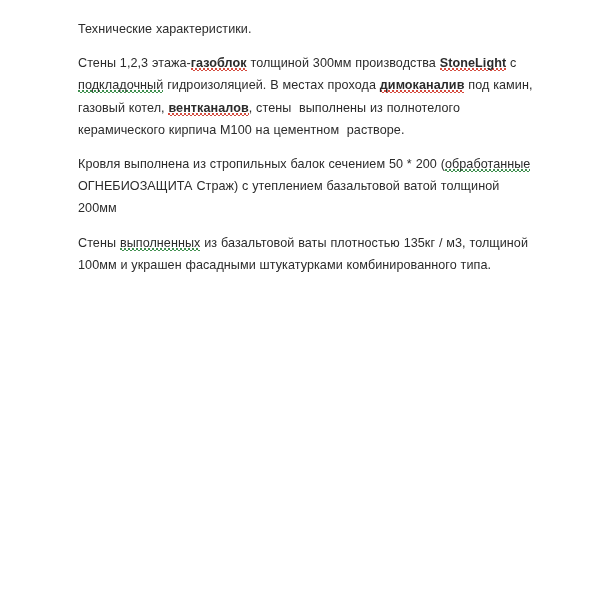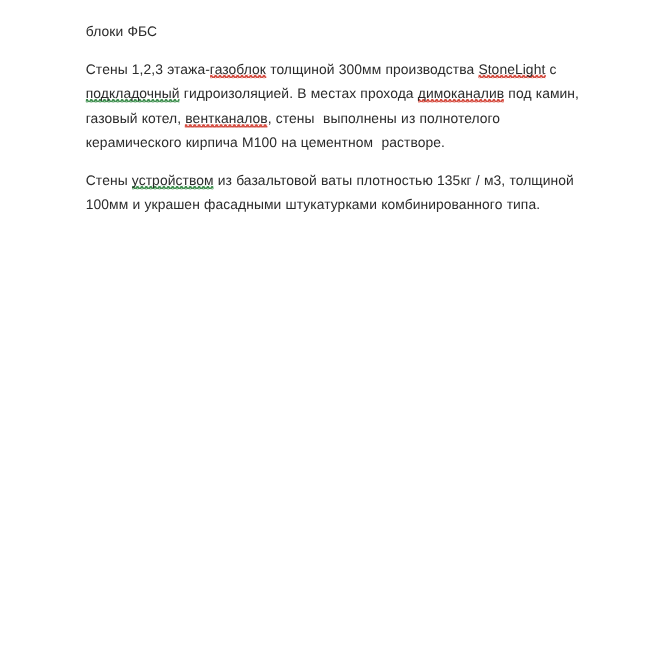--- a/index.html
+++ b/index.html
@@ -39,31 +39,33 @@
     background-position: left calc(100% - 0px);
     background-size: 4px 3px;
     padding-bottom: 1px;
   }
   .sp {
     background-image:
       linear-gradient(45deg, transparent 0%, transparent 32%, #d44a3e 33%, #d44a3e 56%, transparent 57%, transparent 100%),
       linear-gradient(-45deg, transparent 0%, transparent 32%, #d44a3e 33%, #d44a3e 56%, transparent 57%, transparent 100%);
     background-size: 4px 3px, 4px 3px;
     background-position: 0 100%, 2px 100%;
+    font-weight: bold;
   }
   .gr {
     background-image:
       linear-gradient(45deg, transparent 0%, transparent 32%, #3f8f4f 33%, #3f8f4f 56%, transparent 57%, transparent 100%),
       linear-gradient(-45deg, transparent 0%, transparent 32%, #3f8f4f 33%, #3f8f4f 56%, transparent 57%, transparent 100%);
     background-size: 4px 3px, 4px 3px;
     background-position: 0 100%, 2px 100%;
   }
 </style>
 </head>
 <body>
 
 <div id="doc-page">
   <div id="doc-body">
-      <p class="para"><span>блоки ФБС</span></p>
+      <p class="para"><span>Технические характеристики.</span></p>
       <p class="para"><span>Стены 1,2,3 этажа-</span><span class="sp">газоблок</span><span> толщиной 300мм производства </span><span class="sp">StoneLight</span><span> с </span><span class="gr">подкладочный</span><span> гидроизоляцией. В местах прохода </span><span class="sp">димоканалив</span><span> под камин, газовый котел, </span><span class="sp">вентканалов</span><span>, стены  выполнены из полнотелого керамического кирпича М100 на цементном  растворе.</span></p>
-      <p class="para"><span>Стены </span><span class="gr">устройством</span><span> из базальтовой ваты плотностью 135кг / м3, толщиной 100мм и украшен фасадными штукатурками комбинированного типа.</span></p>
+      <p class="para"><span>Кровля выполнена из стропильных балок сечением 50 * 200 (</span><span class="gr">обработанные</span><span> ОГНЕБИОЗАЩИТА Страж) с утеплением базальтовой ватой толщиной 200мм</span></p>
+      <p class="para"><span>Стены </span><span class="gr">выполненных</span><span> из базальтовой ваты плотностью 135кг / м3, толщиной 100мм и украшен фасадными штукатурками комбинированного типа.</span></p>
     </div>
 </div>
 
 </body></html>

